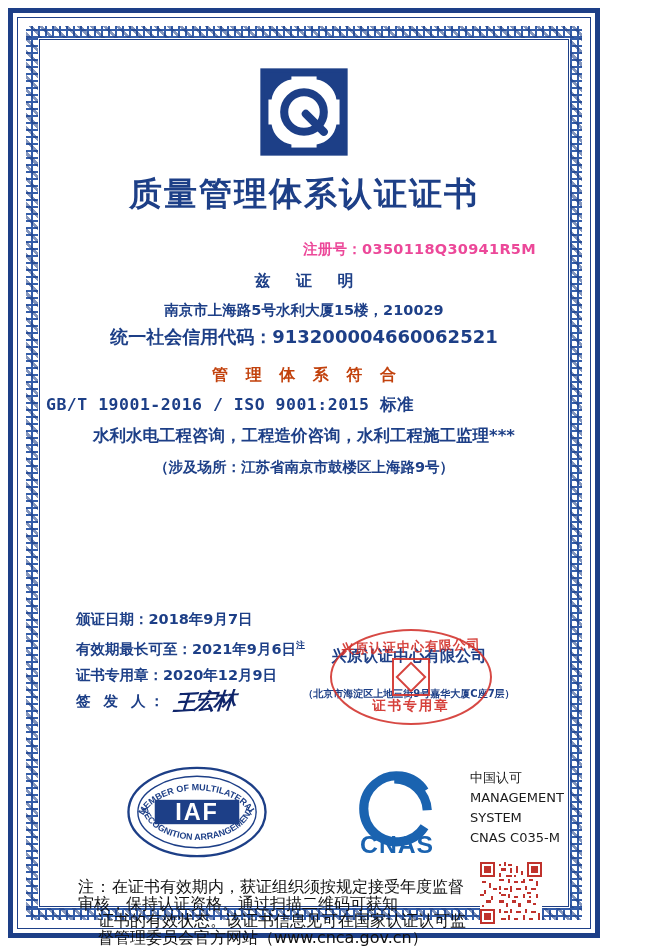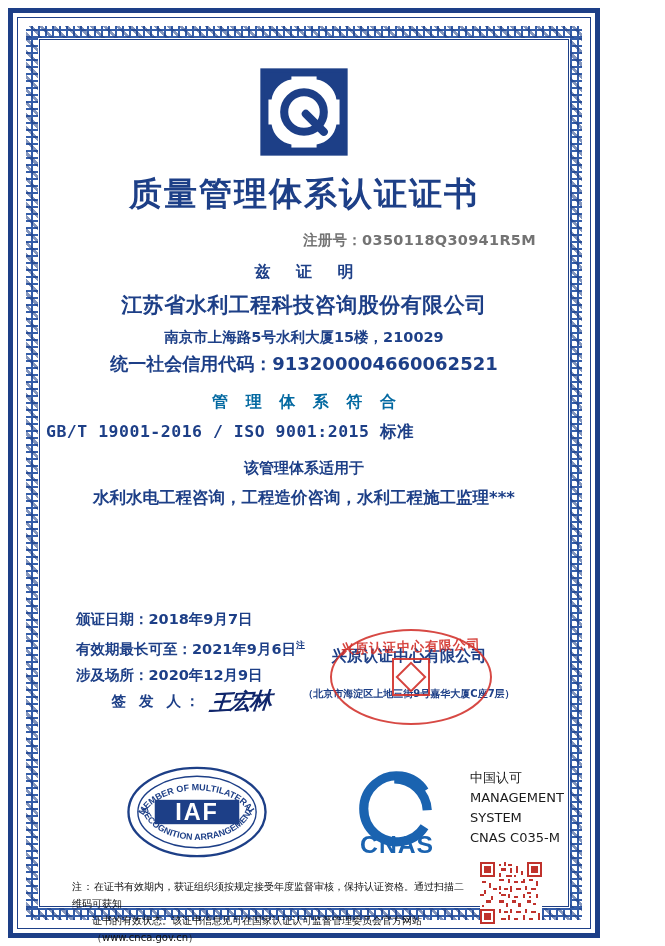--- a/index.html
+++ b/index.html
@@ -97,26 +97,26 @@
     margin-top: 6px;
     text-align: center;
     font-family: "DejaVu Sans", "Liberation Sans", sans-serif;
     font-size: 33px;
     font-weight: bold;
     letter-spacing: 2px;
     color: #1d3f87;
   }
 
   .reg-no {
-    margin-top: 14px;
+    margin-top: 23px;
     text-align: right;
     padding-right: 26px;
     font-family: "DejaVu Sans", "Liberation Sans", sans-serif;
     font-size: 14.5px;
-    color: #737373;
+    color: #ec4899;
     font-weight: bold;
     letter-spacing: .3px;
   }
 
   .hereby {
     margin-top: 12px;
     text-align: center;
     font-family: "DejaVu Sans", "Liberation Sans", sans-serif;
     font-size: 16px;
     font-weight: bold;
@@ -151,21 +151,21 @@
     color: #1d3f87;
     font-weight: bold;
   }
 
   .conform {
     margin-top: 16px;
     text-align: center;
     font-family: "DejaVu Sans", "Liberation Sans", sans-serif;
     font-size: 16px;
     font-weight: bold;
-    color: #0369a1;
+    color: #c2410c;
     letter-spacing: 6px;
     text-indent: 6px;
   }
   .standard {
     margin-top: 8px;
     text-align: left;
     font-family: "DejaVu Sans Mono", "Liberation Mono", monospace;
     font-size: 16.5px;
     font-weight: bold;
     color: #1d3f87;
@@ -211,21 +211,20 @@
   .dates .row { white-space: nowrap; }
   .sup {
     font-size: 9px;
     vertical-align: super;
     font-weight: bold;
   }
   .sign-row {
     display: flex;
     align-items: center;
     white-space: nowrap;
-    justify-content: center;
   }
   .sign-label { letter-spacing: 4px; }
   .signature {
     margin-left: 6px;
     font-family: "DejaVu Serif", "Liberation Serif", serif;
     font-size: 22px;
     font-style: italic;
     font-weight: bold;
     color: #10266b;
     transform: skewX(-8deg) rotate(-3deg);
@@ -341,25 +340,25 @@
     position: absolute;
     right: 0px;
     top: 104px;
     width: 62px;
     height: 62px;
   }
 
   
   .note {
     position: absolute;
-    left: 26px;
+    left: 32px;
     right: 96px;
     top: 832px;
     font-family: "DejaVu Sans", "Liberation Sans", sans-serif;
-    font-size: 10px;
+    font-size: 16px;
     color: #111;
     line-height: 17px;
   }
   .note .lbl { letter-spacing: 1px; }
 </style>
 </head>
 <body>
 
 <div class="cert">
   <div class="border-outer"></div>
@@ -385,52 +384,52 @@
         <path d="M62 62 L82 82" stroke="#1d3f87" stroke-width="9" stroke-linecap="round"></path>
       </svg>
     </div>
 
     <div class="title">质量管理体系认证证书</div>
 
     <div class="reg-no">注册号：0350118Q30941R5M</div>
 
     <div class="hereby">兹 证 明</div>
 
-    <div class="company">江苏省水利工程科技咨询股份有限公司</div>
 
     <div class="addr">南京市上海路5号水利大厦15楼，210029</div>
     <div class="credit">统一社会信用代码：913200004660062521</div>
 
     <div class="conform">管 理 体 系 符 合</div>
     <div class="standard">GB/T 19001-2016 / ISO 9001:2015 标准</div>
 
-    <div class="scope-head">该管理体系适用于</div>
     <div class="scope-body">水利水电工程咨询，工程造价咨询，水利工程施工监理***</div>
+    <div class="scope-site">（涉及场所：江苏省南京市鼓楼区上海路9号）</div>
 
     <div class="dates">
       <div class="row">颁证日期：2018年9月7日</div>
       <div class="row">
         <span>有效期最长可至：2021年9月6日</span><span class="sup">注</span>
       </div>
-      <div class="row">涉及场所：2020年12月9日</div>
+      <div class="row">证书专用章：2020年12月9日</div>
       <div class="row sign-row">
         <span class="sign-label">签 发 人：</span>
         <span class="signature">王宏林</span>
       </div>
     </div>
 
     <div class="issuer">
       <div class="name">兴原认证中心有限公司</div>
       <div class="sub">（北京市海淀区上地三街9号嘉华大厦C座7层）</div>
     </div>
 
     <div class="seal">
       <div class="seal-ellipse"></div>
       <div class="seal-text-top">兴原认证中心有限公司</div>
       <div class="seal-star"></div>
+      <div class="seal-text-bottom">证书专用章</div>
     </div>
 
     <div class="logos-row">
 
       <svg class="iaf" viewBox="0 0 150 98">
         <ellipse cx="75" cy="49" rx="73" ry="47" fill="#ffffff" stroke="#1d3f87" stroke-width="2.5"></ellipse>
         <ellipse cx="75" cy="49" rx="63" ry="38" fill="#ffffff" stroke="#1d3f87" stroke-width="1.5"></ellipse>
         <path id="iafTop" d="M18 52 A60 38 0 0 1 132 52" fill="none"></path>
         <path id="iafBot" d="M16 46 A60 40 0 0 0 134 46" fill="none"></path>
         <text font-family="'Liberation Sans', sans-serif" font-size="9.5" font-weight="bold" fill="#1d3f87">

